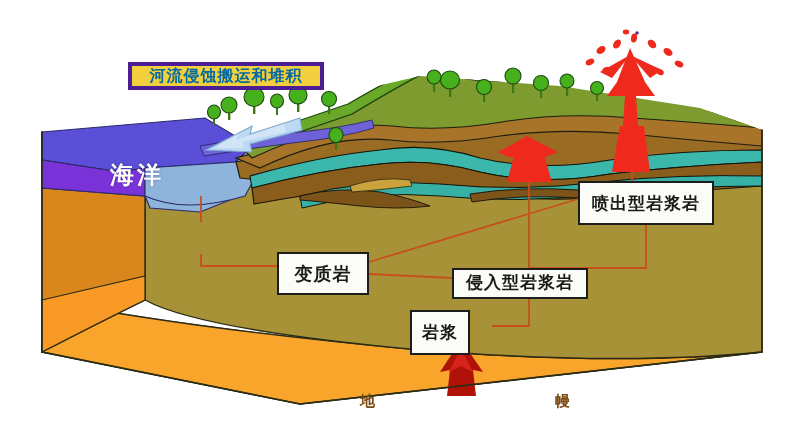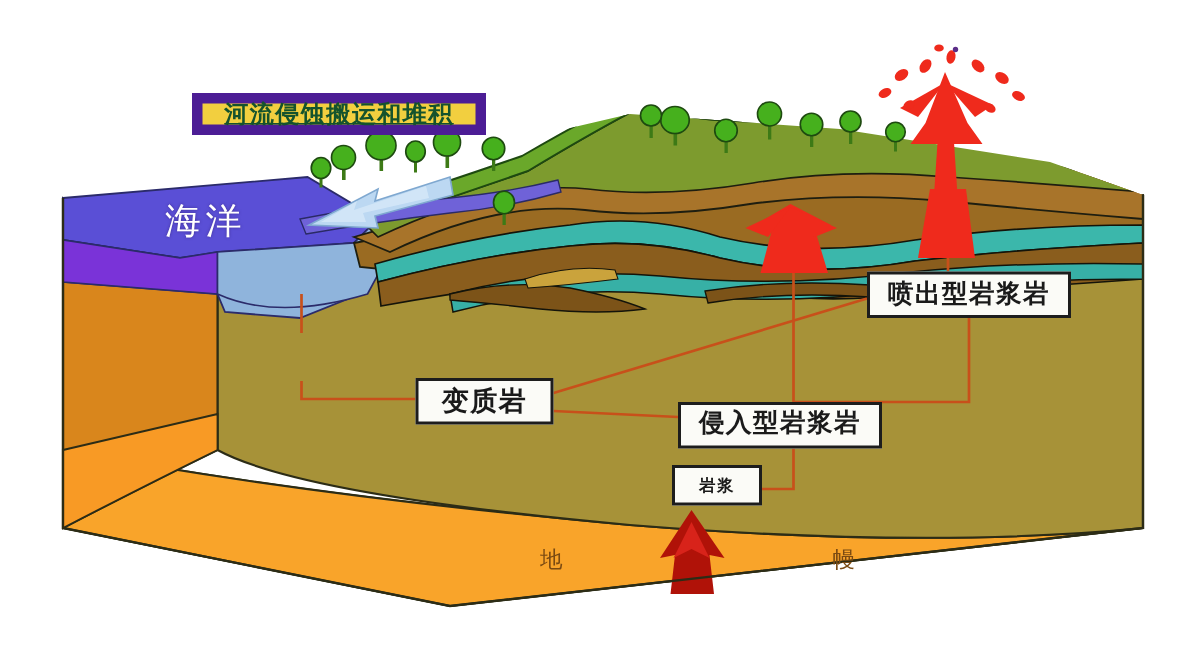--- a/index.html
+++ b/index.html
@@ -40,53 +40,53 @@
     align-items: center;
     justify-content: center;
     white-space: nowrap;
     font-family: "DejaVu Sans", "Liberation Sans", sans-serif;
     line-height: 1;
   }
   .banner-box {
     position: absolute;
     box-sizing: border-box;
     background: #f2cf3f;
-    border: 7px solid #4c1d95;
-    color: #14532d;
+    border: 4px solid #4c1d95;
+    color: #0369a1;
     font-weight: bold;
     letter-spacing: 1px;
     display: flex;
     align-items: center;
     justify-content: center;
     white-space: nowrap;
     line-height: 1;
-    text-decoration: underline;
   }
   .free-text {
     position: absolute;
     white-space: nowrap;
-    font-weight: normal;
+    font-weight: bold;
     line-height: 1;
+    margin-top: 28px;
   }
   #ocean-label {
     color: #ffffff;
     font-size: 24px;
     letter-spacing: 3px;
     text-shadow: 0 0 2px rgba(40,20,90,.55);
   }
   .mantle-text {
     color: #7a4a12;
     font-size: 15px;
     letter-spacing: 2px;
   }
   #box-chenji   { left: 158px; top: 222px; width: 86px;  height: 32px; font-size: 18px; }
-  #box-bianzhi  { left: 277px; top: 252px; width: 92px;  height: 31px; font-size: 18px; }
+  #box-bianzhi  { left: 277px; top: 252px; width: 92px;  height: 43px; font-size: 18px; }
   #box-qinru    { left: 452px; top: 268px; width: 136px; height: 31px; font-size: 17px; font-family: Liberation Mono, monospace; }
-  #box-penchu   { left: 578px; top: 181px; width: 136px; height: 31px; font-size: 17px; }
-  #box-yanjiang { left: 448px; top: 310px; width: 60px;  height: 27px; font-size: 11px; }
+  #box-penchu   { left: 578px; top: 181px; width: 136px; height: 44px; font-size: 17px; }
+  #box-yanjiang { left: 410px; top: 310px; width: 60px;  height: 45px; font-size: 17px; }
   #banner-river { left: 128px; top: 62px;  width: 196px; height: 28px; font-size: 16px; }
   #ocean-label  { left: 110px; top: 135px; }
   #mantle-di    { left: 360px; top: 366px; }
   #mantle-man   { left: 555px; top: 366px; }
 </style>
 </head>
 <body>
 
 <div id="stage">
 

